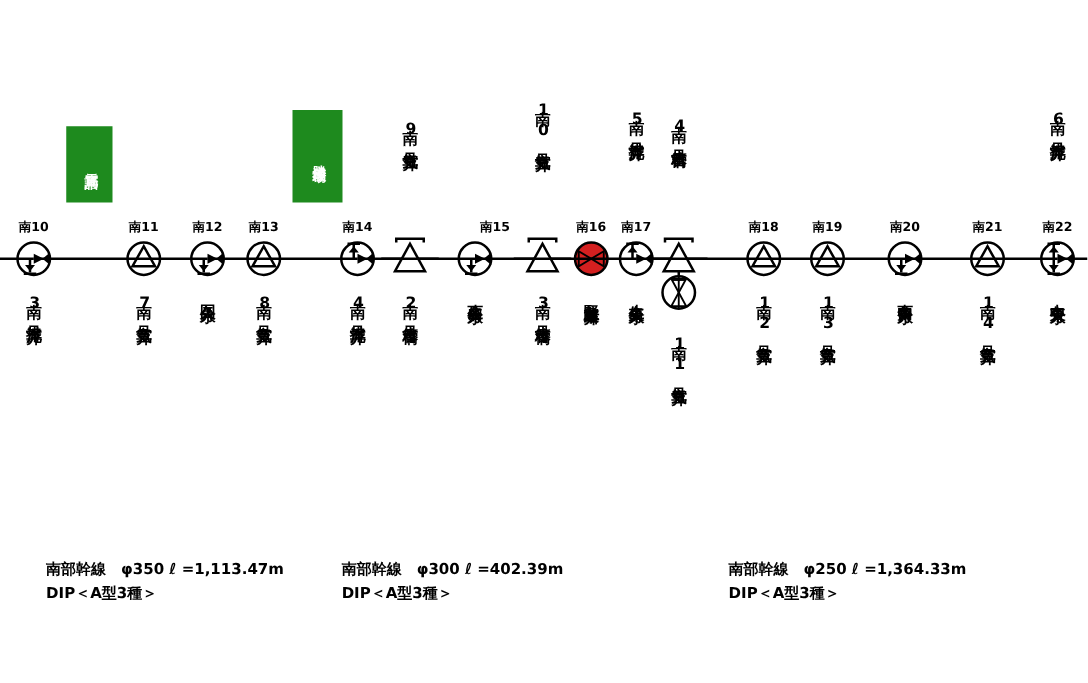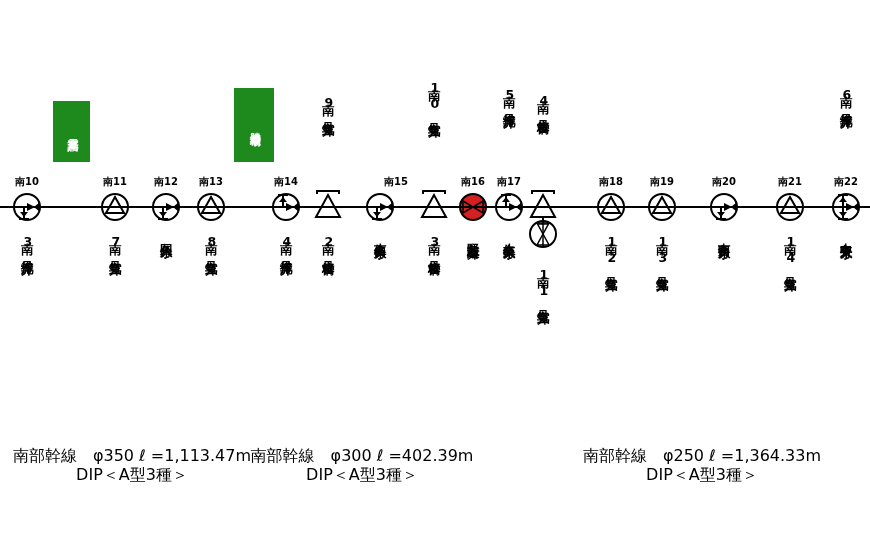--- a/index.html
+++ b/index.html
@@ -6,21 +6,21 @@
   body { width:870px; height:546px; position:relative; overflow:hidden;
          font-family:"DejaVu Sans", sans-serif; color:#000; }
   .main-line { position:absolute; left:0; top:206px; width:870px; height:2px; background:#000; }
   .node-id { position:absolute; font-size:10px; font-weight:bold; transform:translateX(-50%); white-space:nowrap; }
   .vlabel { position:absolute; transform:translateX(-50%); font-size:12.5px; font-weight:bold;
             writing-mode:vertical-rl; text-orientation:upright; letter-spacing:1px; line-height:1; }
   .landmark { position:absolute; background:#1e8a1e; color:#fff; font-size:11px; font-weight:bold;
               writing-mode:vertical-rl; text-orientation:upright; display:flex; align-items:center;
               justify-content:center; letter-spacing:1px; }
   .sym { position:absolute; overflow:visible; }
-  .pipe-spec { position:absolute; font-size:16px; font-weight:normal; text-align:center; white-space:nowrap; transform:translateX(-50%); line-height:19px; }
+  .pipe-spec { position:absolute; font-size:12px; font-weight:bold; white-space:nowrap; transform:translateX(-50%); line-height:19px; }
 </style>
 </head>
 <body>
 
 <div class="main-line"></div>
 <div id="landmarks">
     <div class="landmark" style="left: 53px; top: 101px; width: 37px; height: 61px;">電話局</div>
     <div class="landmark" style="left: 234px; top: 88px; width: 40px; height: 74px;">勝浦役場</div>
   </div>
 <div id="nodes">
@@ -250,17 +250,17 @@
   </div>
 <div id="specs">
     <div class="pipe-spec" style="left: 132px; top: 446px;">
       <div>南部幹線　φ350 ℓ =1,113.47m</div>
       <div>DIP＜A型3種＞</div>
     </div>
     <div class="pipe-spec" style="left: 362px; top: 446px;">
       <div>南部幹線　φ300 ℓ =402.39m</div>
       <div>DIP＜A型3種＞</div>
     </div>
-    <div class="pipe-spec" style="left: 678px; top: 446px; margin-left: 24px;">
+    <div class="pipe-spec" style="left: 678px; top: 446px;">
       <div>南部幹線　φ250 ℓ =1,364.33m</div>
       <div>DIP＜A型3種＞</div>
     </div>
   </div>
 
 </body></html>

